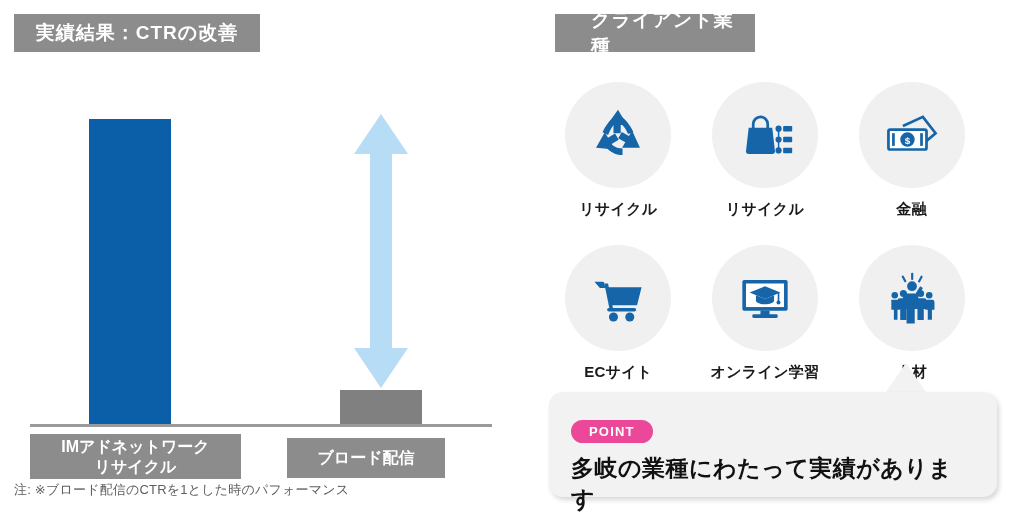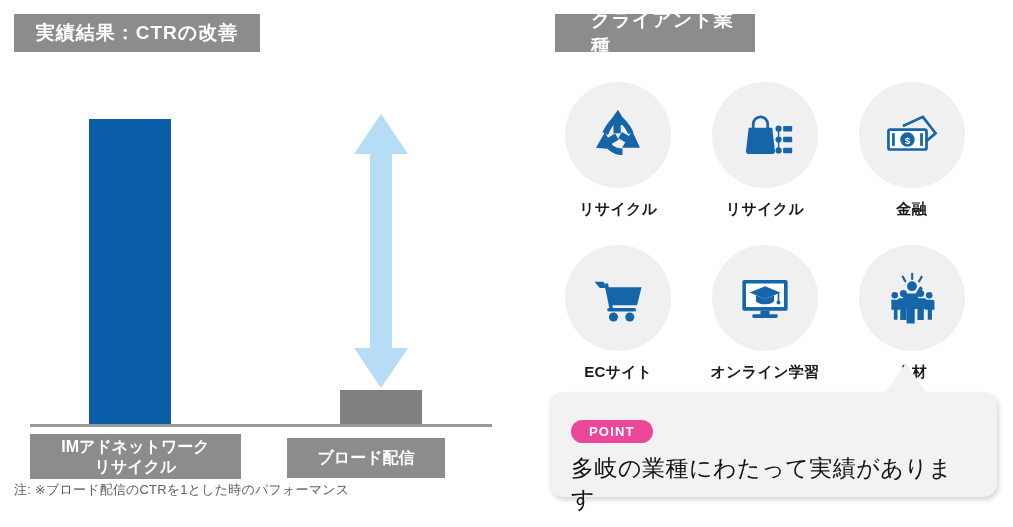--- a/index.html
+++ b/index.html
@@ -207,21 +207,21 @@
     font-size: 13px;
     font-weight: bold;
     letter-spacing: 1.2px;
     border-radius: 12px;
     padding: 4px 18px;
     margin-top: 16px;
   }
   #callout-text {
     margin-top: 10px;
     font-size: 23px;
-    font-weight: normal;
+    font-weight: bold;
     color: #111111;
     letter-spacing: 0.5px;
   }
 </style>
 </head>
 <body>
 
 <div id="left-panel">
 
   <div class="section-title" id="title-left">実績結果：CTRの改善</div>

